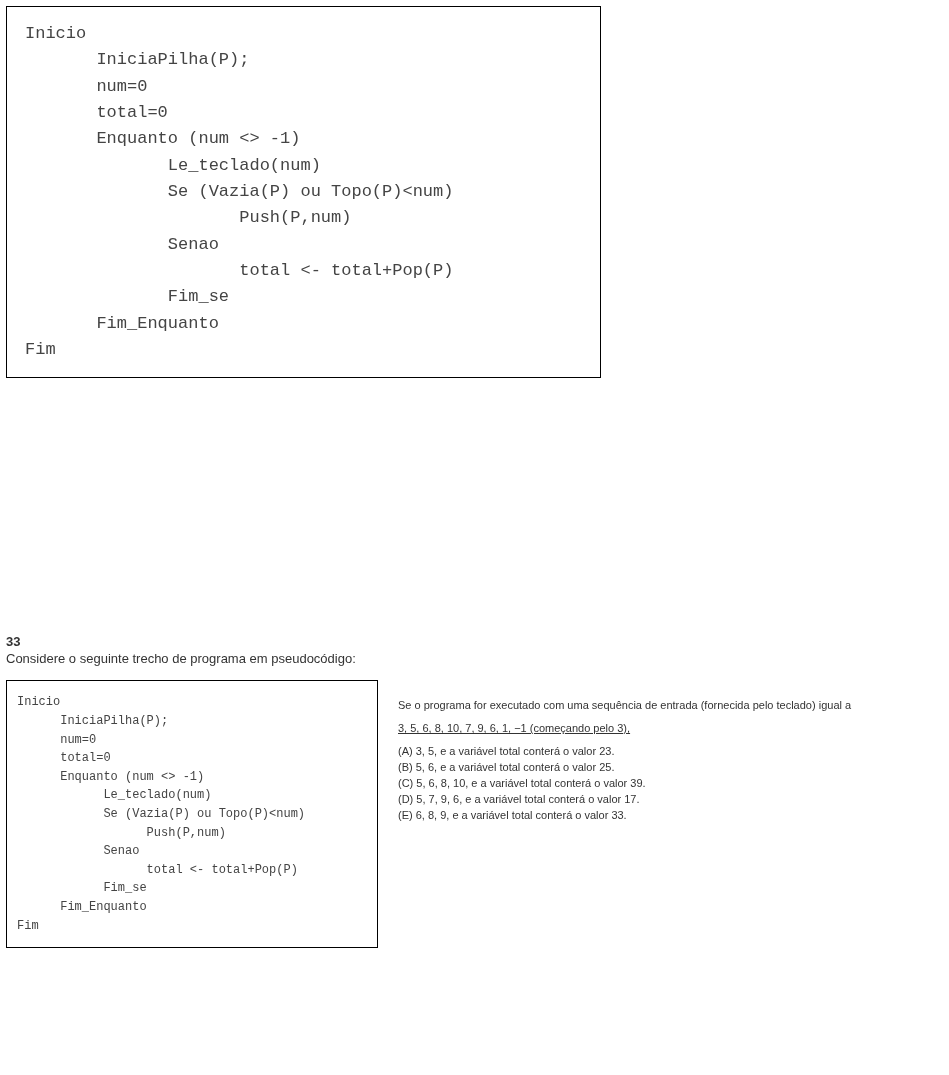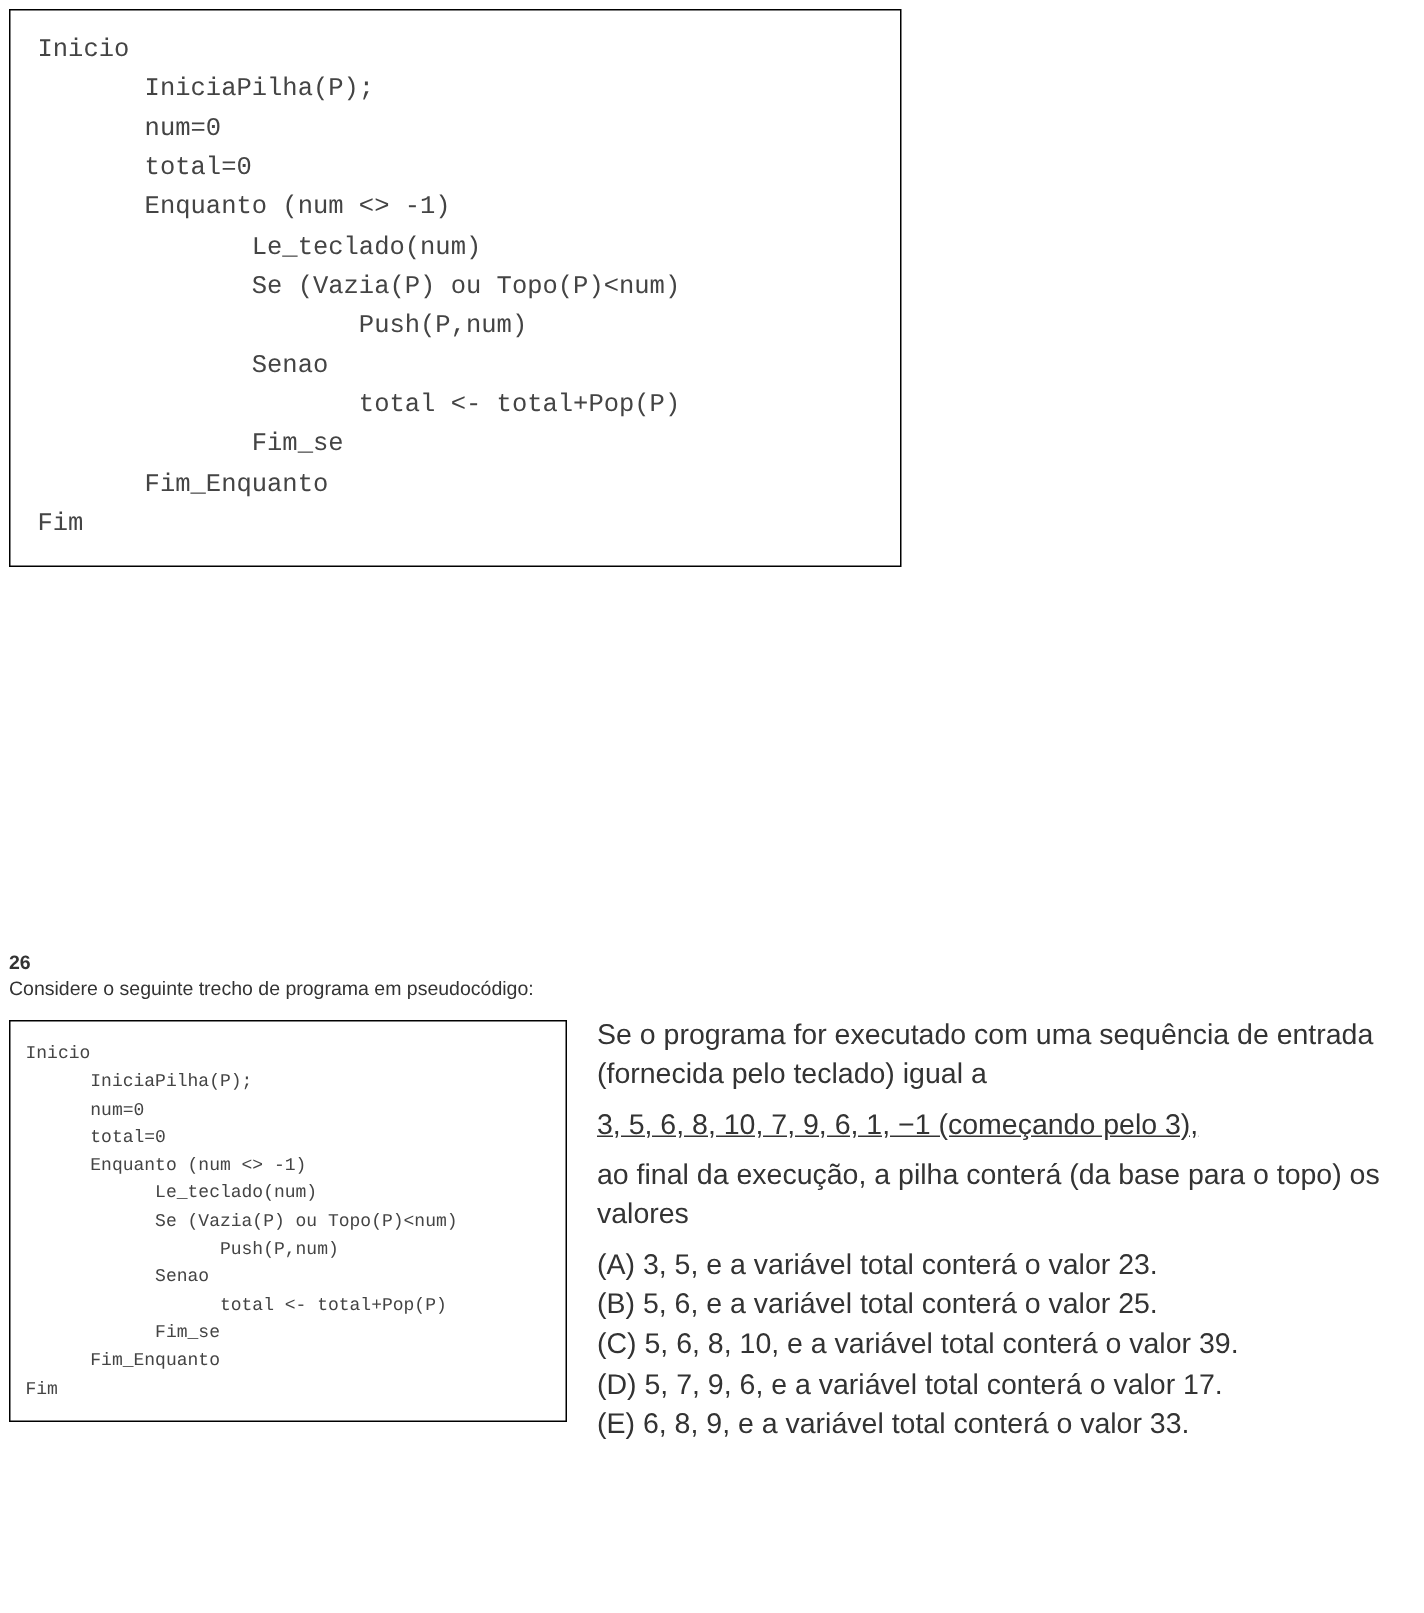--- a/index.html
+++ b/index.html
@@ -47,22 +47,23 @@
       font-size: 12px;
       line-height: 1.55;
       white-space: pre;
       color: #444;
       width: 372px;
       box-sizing: border-box;
     }
     .right-col {
       flex: 1;
       padding: 2px 6px 0 14px;
-      font-size: 19px;
+      font-size: 11px;
       line-height: 1.35;
+      margin-top: 20px;
     }
     .right-col p {
       margin: 0 0 8px 0;
     }
     .indent-seq {
       margin-left: 32px;
       text-decoration: underline;
     }
     .options div {
       margin: 1px 0;
@@ -80,41 +81,40 @@
               Se (Vazia(P) ou Topo(P)&lt;num)
                      Push(P,num)
               Senao
                      total &lt;- total+Pop(P)
               Fim_se
        Fim_Enquanto
 Fim</div>
 
 <div class="spacer"></div>
 
-<div class="q-number">26</div>
+<div class="q-number">33</div>
 <div class="q-intro">Considere o seguinte trecho de programa em pseudocódigo:</div>
 
 <div class="bottom-row">
   <div class="code-box-small">Inicio
       IniciaPilha(P);
       num=0
       total=0
       Enquanto (num &lt;&gt; -1)
             Le_teclado(num)
             Se (Vazia(P) ou Topo(P)&lt;num)
                   Push(P,num)
             Senao
                   total &lt;- total+Pop(P)
             Fim_se
       Fim_Enquanto
 Fim</div>
   <div class="right-col">
     <p>Se o programa for executado com uma sequência de entrada (fornecida pelo teclado) igual a</p>
     <p class="indent-seq">3, 5, 6, 8, 10, 7, 9, 6, 1, −1     (começando pelo 3),</p>
-    <p>ao final da execução, a pilha conterá (da base para o topo) os valores</p>
     <div class="options">
       <div>(A) 3, 5, e a variável total conterá o valor 23.</div>
       <div>(B) 5, 6, e a variável total conterá o valor 25.</div>
       <div>(C) 5, 6, 8, 10, e a variável total conterá o valor 39.</div>
       <div>(D) 5, 7, 9, 6, e a variável total conterá o valor 17.</div>
       <div>(E) 6, 8, 9, e a variável total conterá o valor 33.</div>
     </div>
   </div>
 </div>
 

